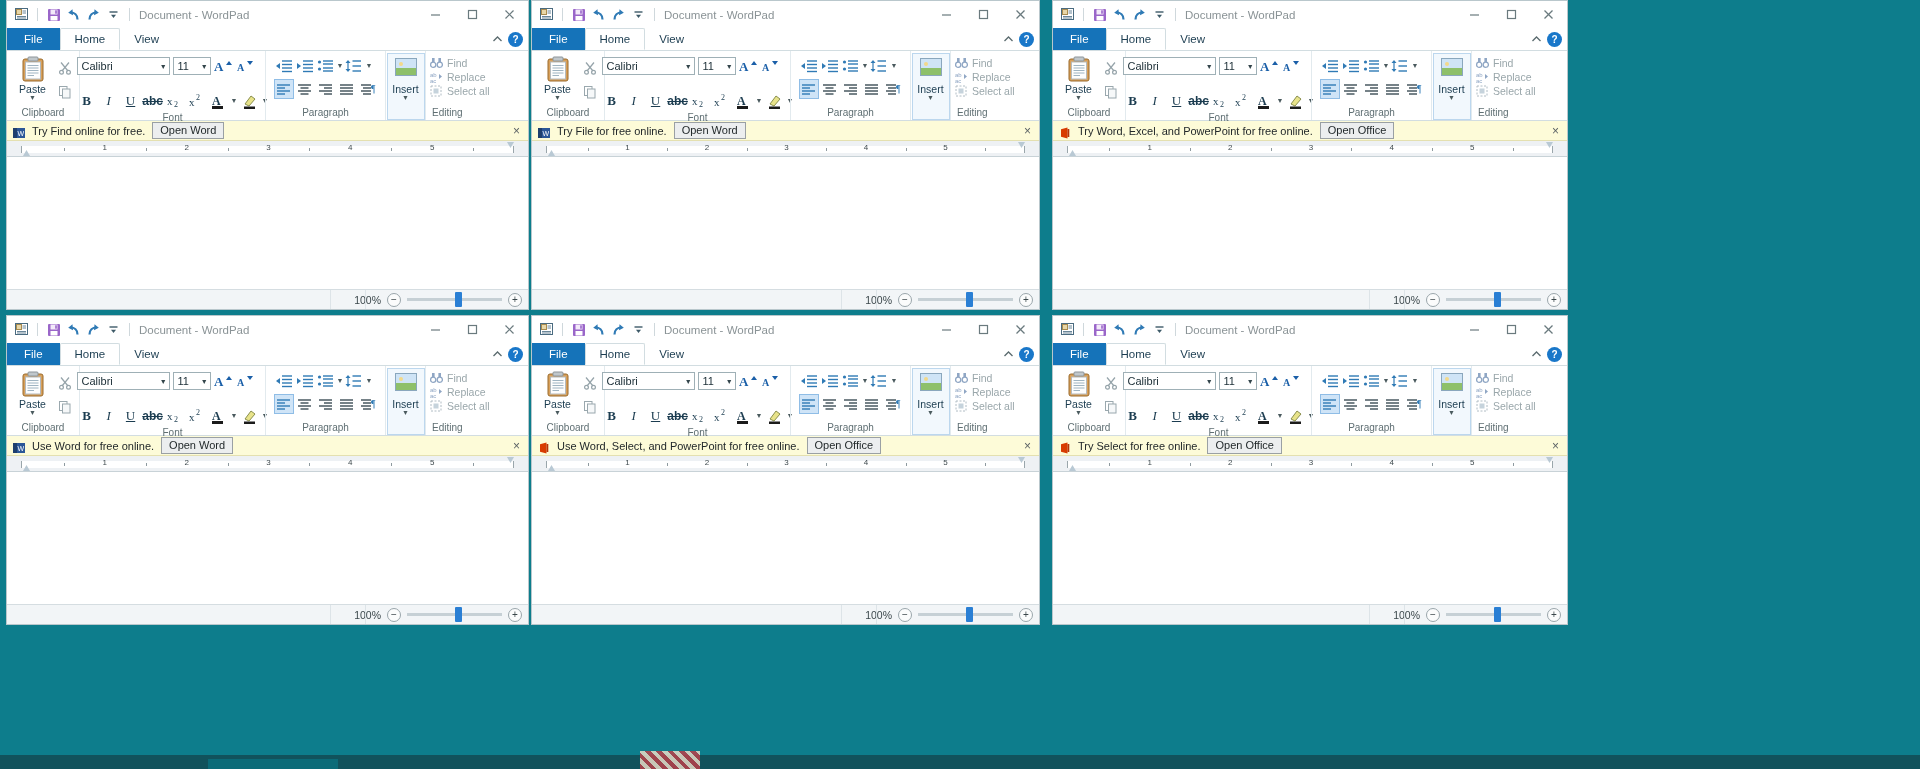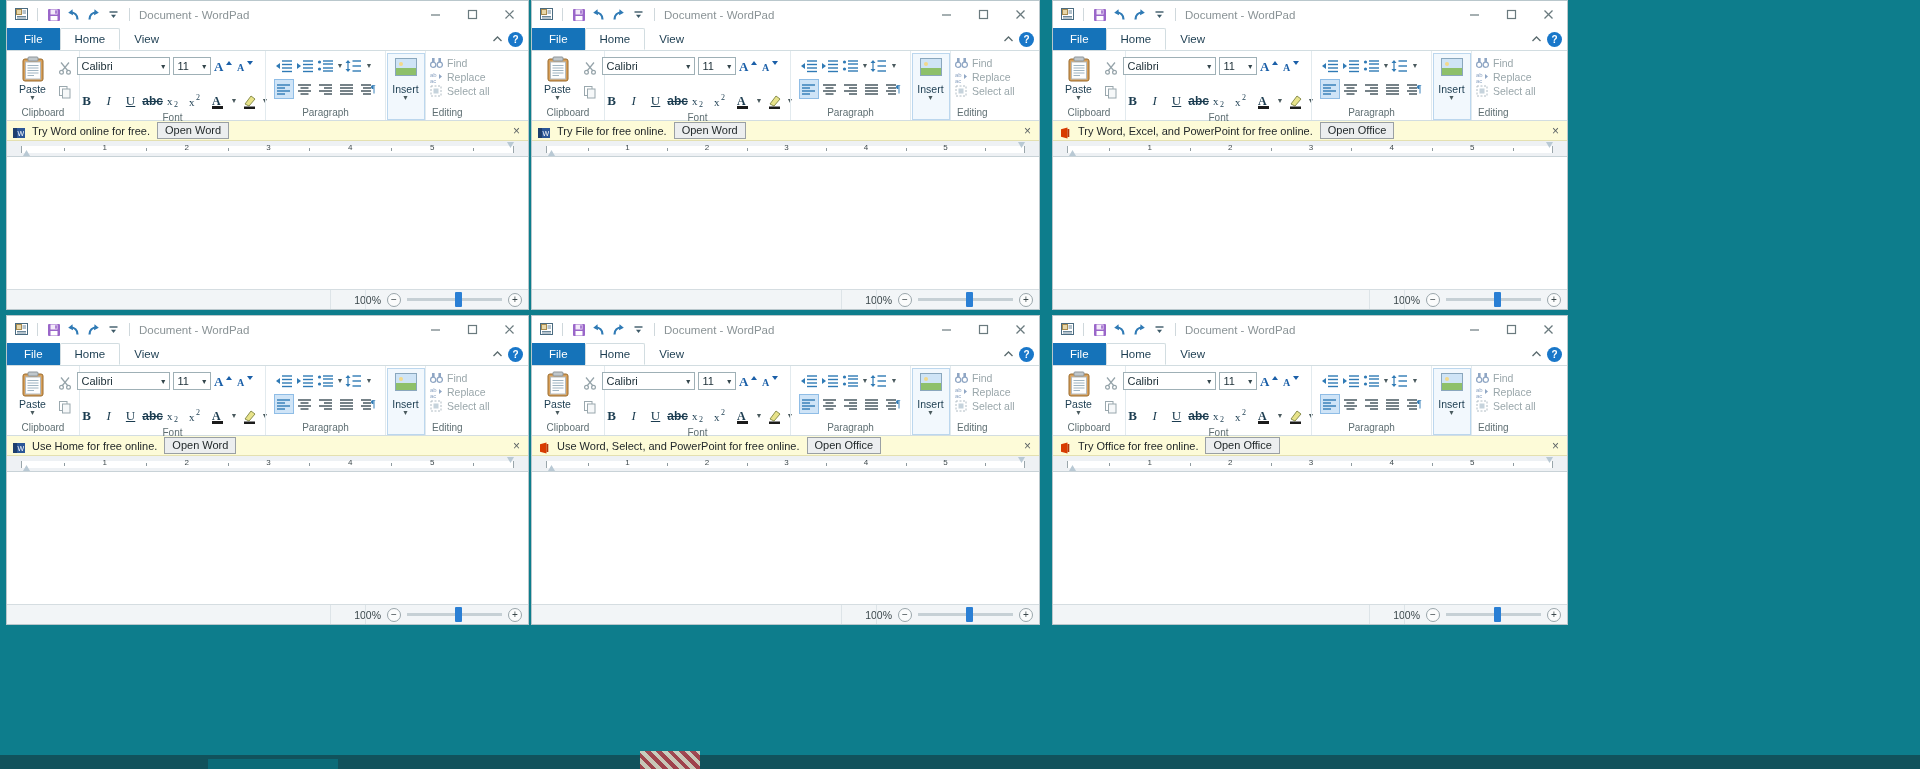--- a/index.html
+++ b/index.html
@@ -567,21 +567,21 @@
       <div class="grp-lbl" style="text-align:left;padding-left:6px">Editing</div>
     </div>
   </div>
 
   <div class="notif">
     <span class="notif-ico"><svg width="12" height="12" viewBox="0 0 12 12">
             <rect x="0" y="1" width="12" height="10" fill="#2b5797"></rect>
             <rect x="0" y="1" width="4" height="10" fill="#1e3f6e"></rect>
             <text x="4.6" y="9" font-family="Liberation Sans, sans-serif" font-size="7" fill="#fff">W</text>
           </svg></span>
-    <span class="notif-txt">Try Word online for free.</span>
+    <span class="notif-txt">Try Find online for free.</span>
     <span class="notif-btn">Open Word</span>
     <span class="notif-x">×</span>
   </div>
 
   <div class="ruler">
     <div class="rul-track"></div>
     <span class="rul-mk" style="left:16px"></span>
     <span class="rul-mk r" style="left: 500px;"></span>
   <span class="rul-num" style="left: 97.8333px;">1</span>
         <span class="rul-tick" style="left: 138.75px;"></span>
@@ -1652,21 +1652,21 @@
       <div class="grp-lbl" style="text-align:left;padding-left:6px">Editing</div>
     </div>
   </div>
 
   <div class="notif">
     <span class="notif-ico"><svg width="12" height="12" viewBox="0 0 12 12">
             <rect x="0" y="1" width="12" height="10" fill="#2b5797"></rect>
             <rect x="0" y="1" width="4" height="10" fill="#1e3f6e"></rect>
             <text x="4.6" y="9" font-family="Liberation Sans, sans-serif" font-size="7" fill="#fff">W</text>
           </svg></span>
-    <span class="notif-txt">Use Home for free online.</span>
+    <span class="notif-txt">Use Word for free online.</span>
     <span class="notif-btn">Open Word</span>
     <span class="notif-x">×</span>
   </div>
 
   <div class="ruler">
     <div class="rul-track"></div>
     <span class="rul-mk" style="left:16px"></span>
     <span class="rul-mk r" style="left: 500px;"></span>
   <span class="rul-num" style="left: 97.8333px;">1</span>
         <span class="rul-tick" style="left: 138.75px;"></span>
@@ -2374,21 +2374,21 @@
       </div>
       <div class="grp-lbl" style="text-align:left;padding-left:6px">Editing</div>
     </div>
   </div>
 
   <div class="notif">
     <span class="notif-ico"><svg width="12" height="12" viewBox="0 0 12 12">
             <path d="M2 2.2 L8.5 0.6 L8.5 11.4 L2 9.8 Z" fill="#d83b01"></path>
             <rect x="8.5" y="2" width="1.8" height="8" fill="#b3330a"></rect>
           </svg></span>
-    <span class="notif-txt">Try Office for free online.</span>
+    <span class="notif-txt">Try Select for free online.</span>
     <span class="notif-btn">Open Office</span>
     <span class="notif-x">×</span>
   </div>
 
   <div class="ruler">
     <div class="rul-track"></div>
     <span class="rul-mk" style="left:16px"></span>
     <span class="rul-mk r" style="left: 493px;"></span>
   <span class="rul-num" style="left: 96.6667px;">1</span>
         <span class="rul-tick" style="left: 137px;"></span>

